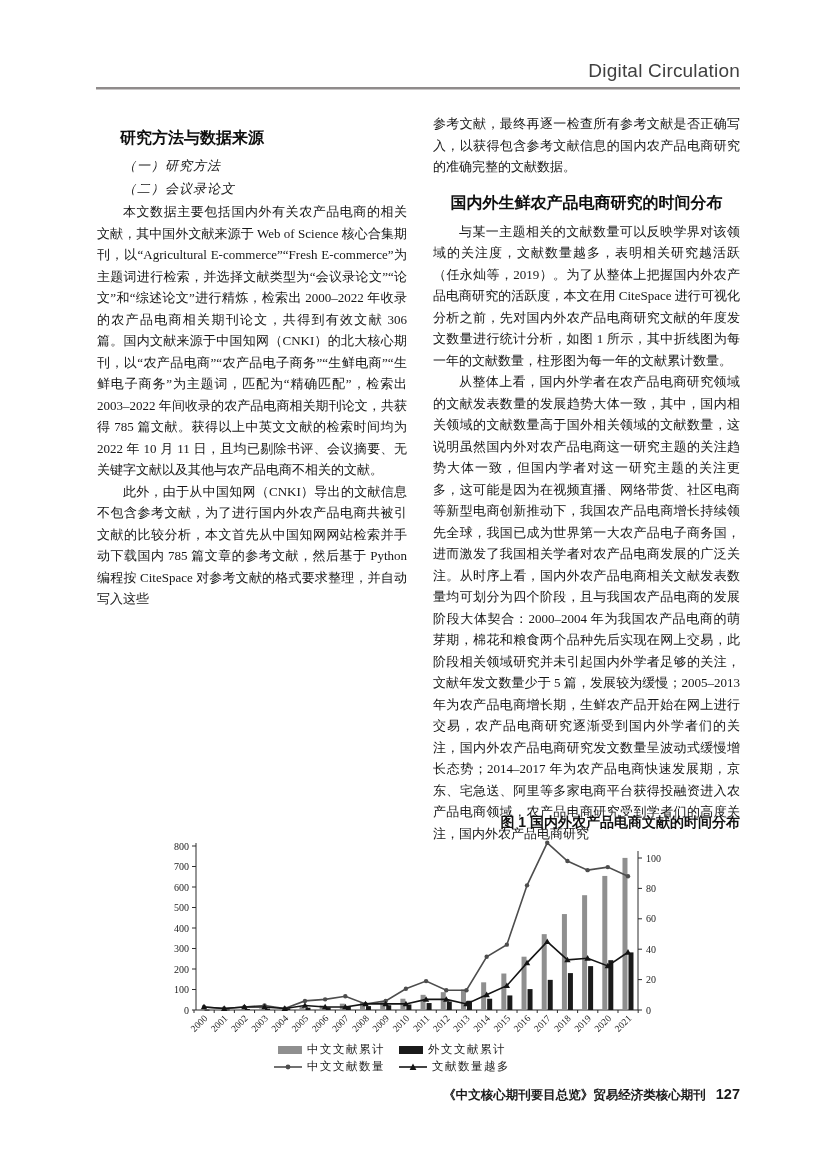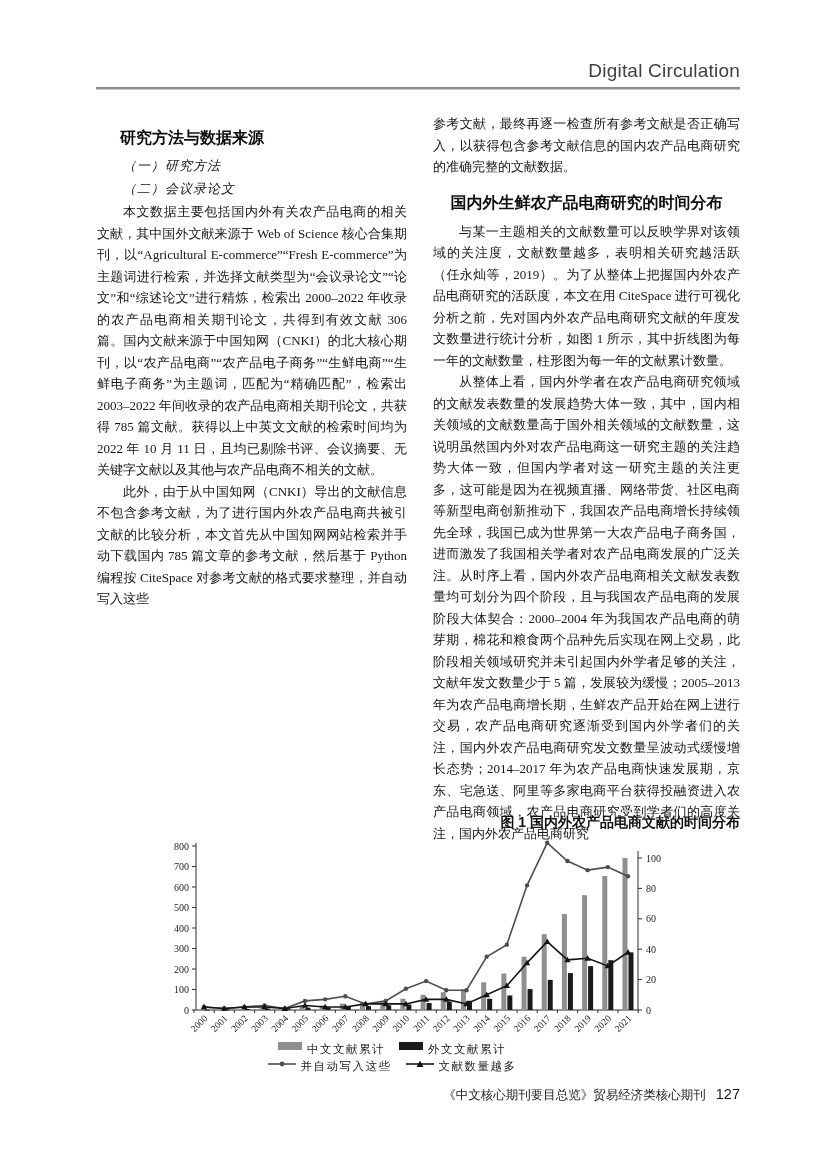--- a/index.html
+++ b/index.html
@@ -35,26 +35,26 @@
     text-align:right;font-weight:bold;font-size:14px;color:#111;
     font-family:"Liberation Sans","DejaVu Sans",sans-serif;margin-bottom:3px;
   }
   .chart-wrap{margin-left:30px;}
   svg text{font-family:"Liberation Serif","DejaVu Serif",serif;fill:#222;}
   .legend{
     width:fit-content;margin:2px auto 0 auto;transform:translateX(-26px);
     font-size:11.5px;letter-spacing:1.5px;color:#1c1c1c;
   }
   .legend-row{display:flex;align-items:center;justify-content:center;gap:14px;height:17px;}
-  .legend-item{display:flex;align-items:flex-start;gap:5px;}
+  .legend-item{display:flex;align-items:center;gap:5px;}
   .sw-bar{display:inline-block;width:24px;height:8px;}
   
   .footer{
     position:absolute;top:1086px;right:87px;font-size:12.5px;color:#1a1a1a;
-    font-family:"Liberation Sans","DejaVu Sans",sans-serif;font-weight:normal;text-align:right;
+    font-family:"Liberation Sans","DejaVu Sans",sans-serif;font-weight:bold;text-align:right;
   }
   .footer .page-no{font-size:14.5px;margin-left:10px;}
 </style>
 </head>
 <body>
 
 <div class="journal-label">Digital Circulation</div>
 <div class="header-rule"></div>
 
 <div class="col col-left">
@@ -256,21 +256,21 @@
           <span class="sw-bar" style="background: rgb(26, 26, 26);"></span>
           <span>外文文献累计</span>
         </span>
       </div>
       <div class="legend-row">
         <span class="legend-item">
           <svg width="28" height="10">
             <line x1="0" y1="5" x2="28" y2="5" stroke="#4d4d4d" stroke-width="1.6"></line>
             <circle cx="14" cy="5" r="2.4" fill="#4d4d4d"></circle>
           </svg>
-          <span>并自动写入这些</span>
+          <span>中文文献数量</span>
         </span>
         <span class="legend-item">
           <svg width="28" height="10">
             <line x1="0" y1="5" x2="28" y2="5" stroke="#141414" stroke-width="1.6"></line>
             <path d="M 14 1.4 L 17.4 8 L 10.6 8 Z" fill="#141414"></path>
           </svg>
           <span>文献数量越多</span>
         </span>
       </div>
     </div>

